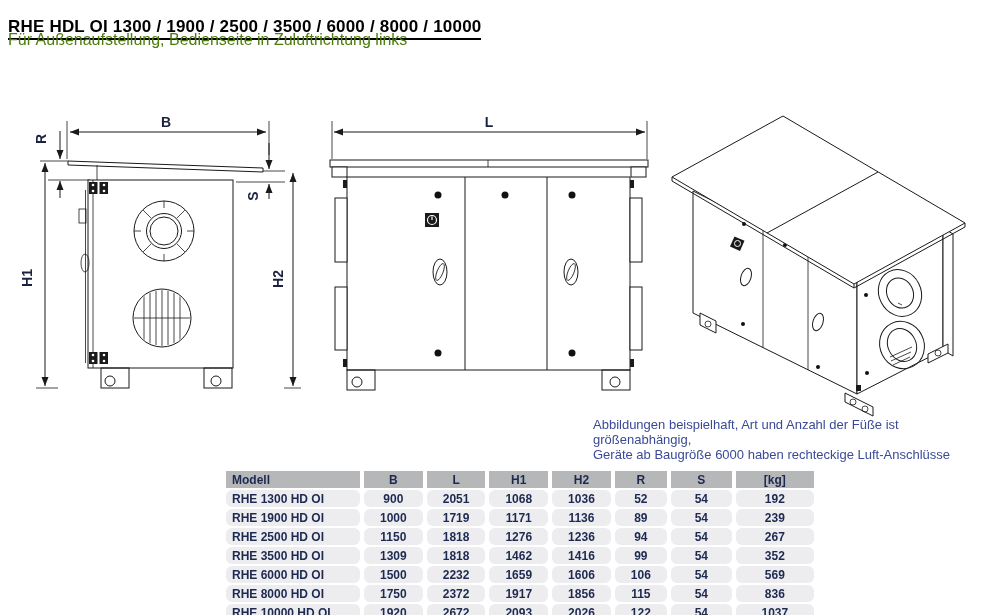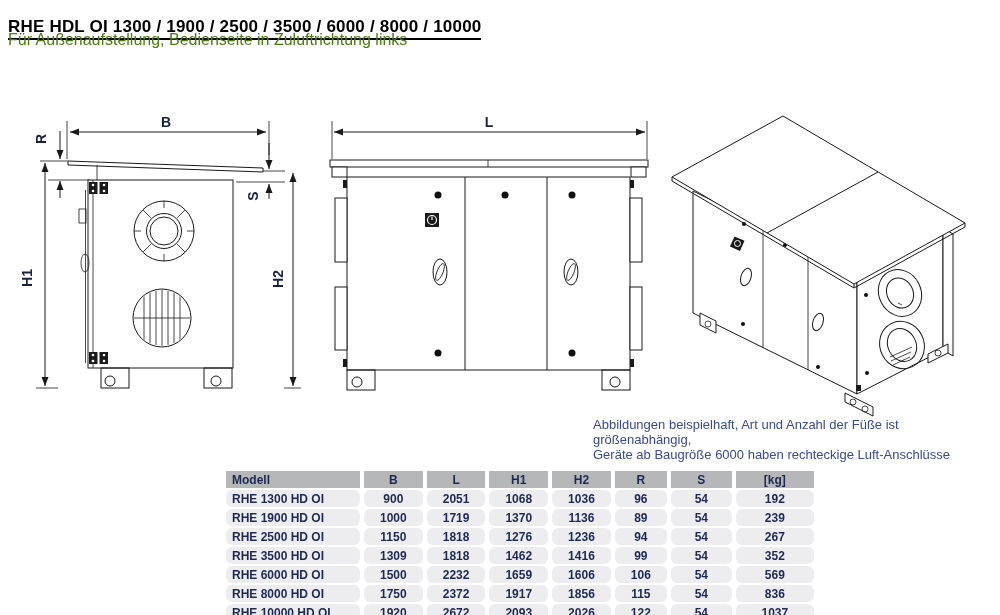--- a/index.html
+++ b/index.html
@@ -292,29 +292,29 @@
         <th>[kg]</th>
       </tr>
     </thead>
     <tbody>
       <tr>
         <td class="c0">RHE 1300 HD OI</td>
         <td>900</td>
         <td>2051</td>
         <td>1068</td>
         <td>1036</td>
-        <td>96</td>
+        <td>52</td>
         <td>54</td>
         <td>192</td>
       </tr>
       <tr>
         <td class="c0">RHE 1900 HD OI</td>
         <td>1000</td>
         <td>1719</td>
-        <td>1370</td>
+        <td>1171</td>
         <td>1136</td>
         <td>89</td>
         <td>54</td>
         <td>239</td>
       </tr>
       <tr>
         <td class="c0">RHE 2500 HD OI</td>
         <td>1150</td>
         <td>1818</td>
         <td>1276</td>

